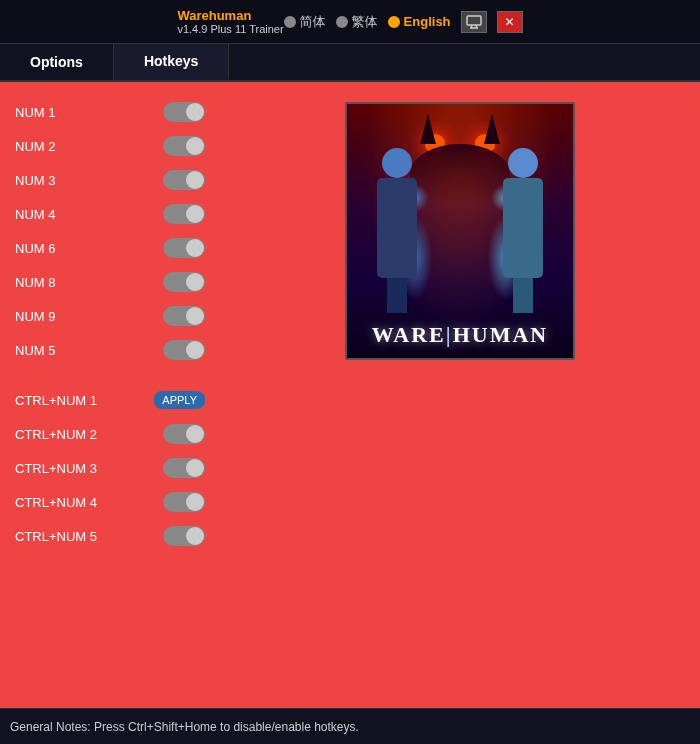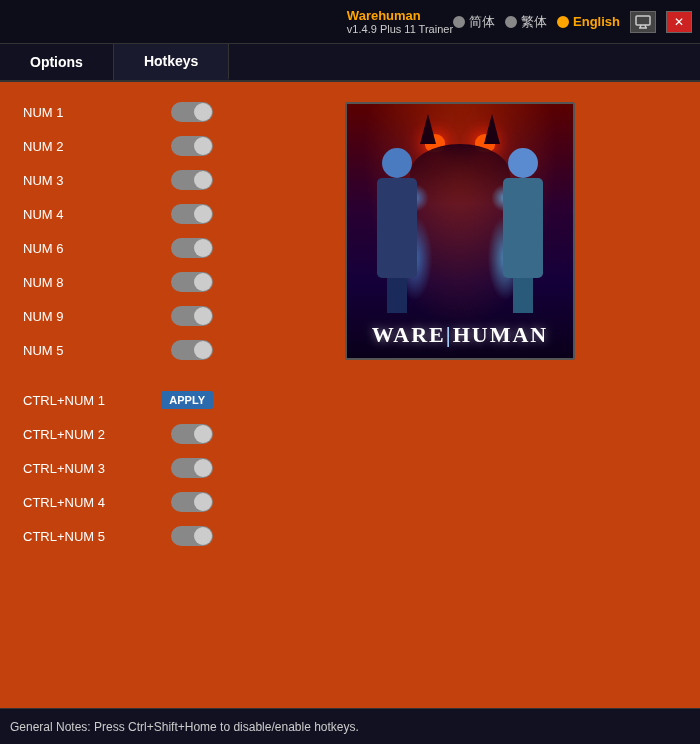--- a/index.html
+++ b/index.html
@@ -10,21 +10,21 @@
       font-family: Arial, sans-serif;
       overflow: hidden;
       color: #fff;
     }
 
     
     .title-bar {
       background: #0d0d1a;
       display: flex;
       align-items: center;
-      justify-content: flex-end;
+      justify-content: center;
       padding: 0 8px;
       height: 44px;
       border-bottom: 1px solid #333;
     }
     .title-info {
       display: flex;
       flex-direction: column;
     }
     .title-name {
       color: #ffa500;
@@ -116,22 +116,22 @@
     }
     .tab.active {
       background: #1a1a2e;
       border-bottom: 2px solid #1a1a2e;
     }
 
     
     .main-content {
       display: flex;
       height: calc(744px - 44px - 38px - 36px);
-      background: #c2410c;
-      padding: 10px 8px;
+      background: #ef4444;
+      padding: 10px 0;
     }
 
     
     .hotkeys-col {
       width: 220px;
       padding: 5px 10px;
       display: flex;
       flex-direction: column;
       gap: 4px;
     }
@@ -167,23 +167,23 @@
       position: absolute;
       right: 1px;
       top: 1px;
     }
     .apply-btn {
       background: #2a6aad;
       color: #fff;
       border: none;
       padding: 3px 8px;
       font-size: 11px;
-      font-weight: bold;
-      cursor: pointer;
-      border-radius: 2px;
+      font-weight: normal;
+      cursor: pointer;
+      border-radius: 8px;
     }
 
     
     .game-image-area {
       flex: 1;
       display: flex;
       align-items: flex-start;
       justify-content: center;
       padding-top: 10px;
     }

